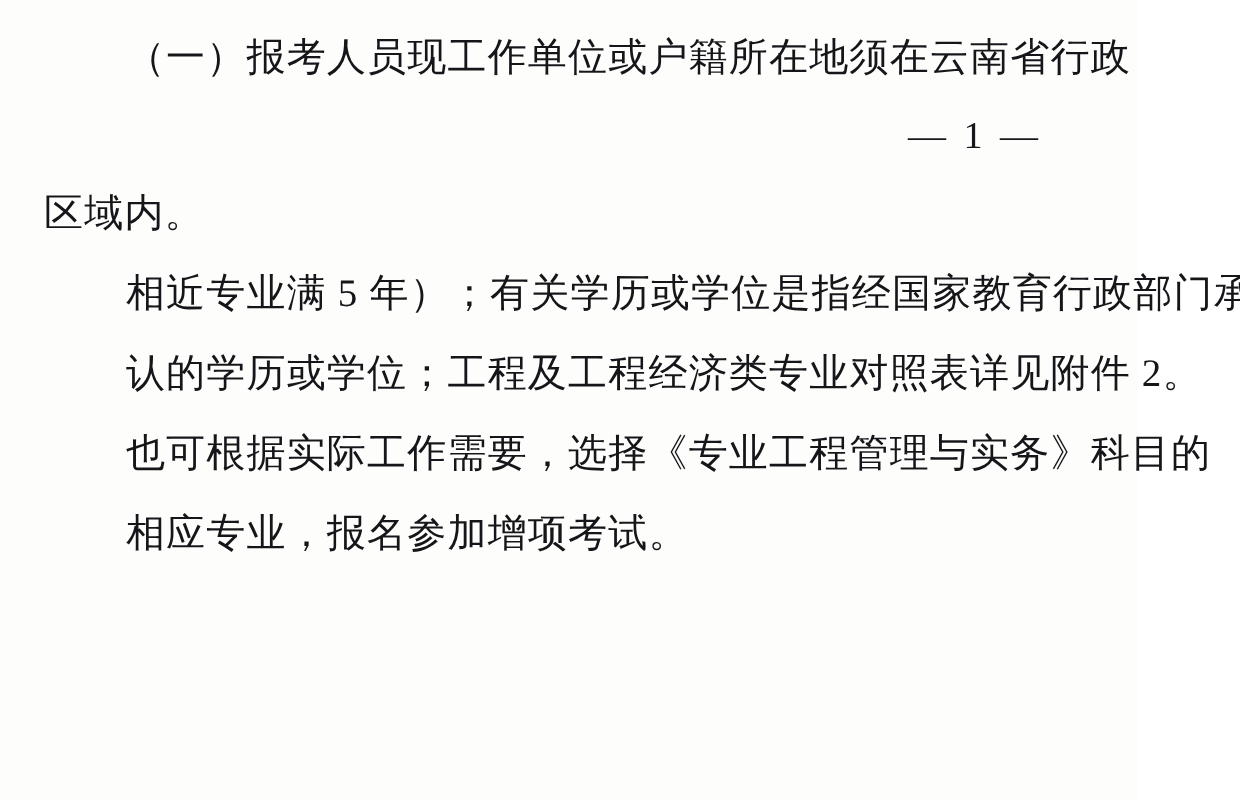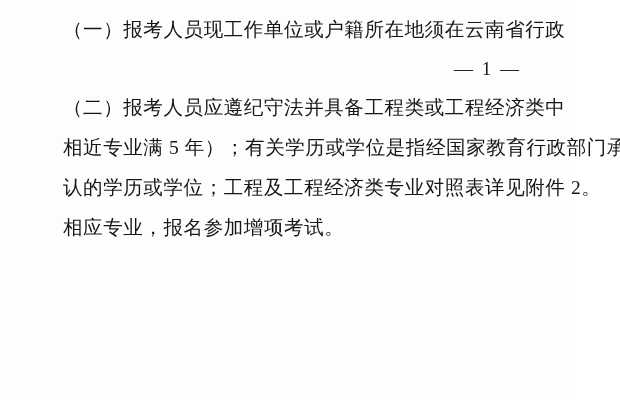--- a/index.html
+++ b/index.html
@@ -54,25 +54,28 @@
 
 <div class="page">
   <div class="doc-body">
 
     <div class="para para-indent">
       <span class="line">（一）报考人员现工作单位或户籍所在地须在云南省行政</span>
     </div>
 
     <div class="pagenum-row">— 1 —</div>
 
+    <div class="para">
+      <span class="line">区域内。</span>
+    </div>
 
     <div class="para para-indent">
-      <span class="line">（二）报考人员应遵纪守法并具备工程类或工程经济类中</span>
       <span class="line">相近专业满 5 年）；有关学历或学位是指经国家教育行政部门承</span>
       <span class="line">认的学历或学位；工程及工程经济类专业对照表详见附件 2。</span>
     </div>
 
     <div class="para para-indent">
+      <span class="line">也可根据实际工作需要，选择《专业工程管理与实务》科目的</span>
       <span class="line">相应专业，报名参加增项考试。</span>
     </div>
 
   </div>
 </div>
 
 </body></html>

